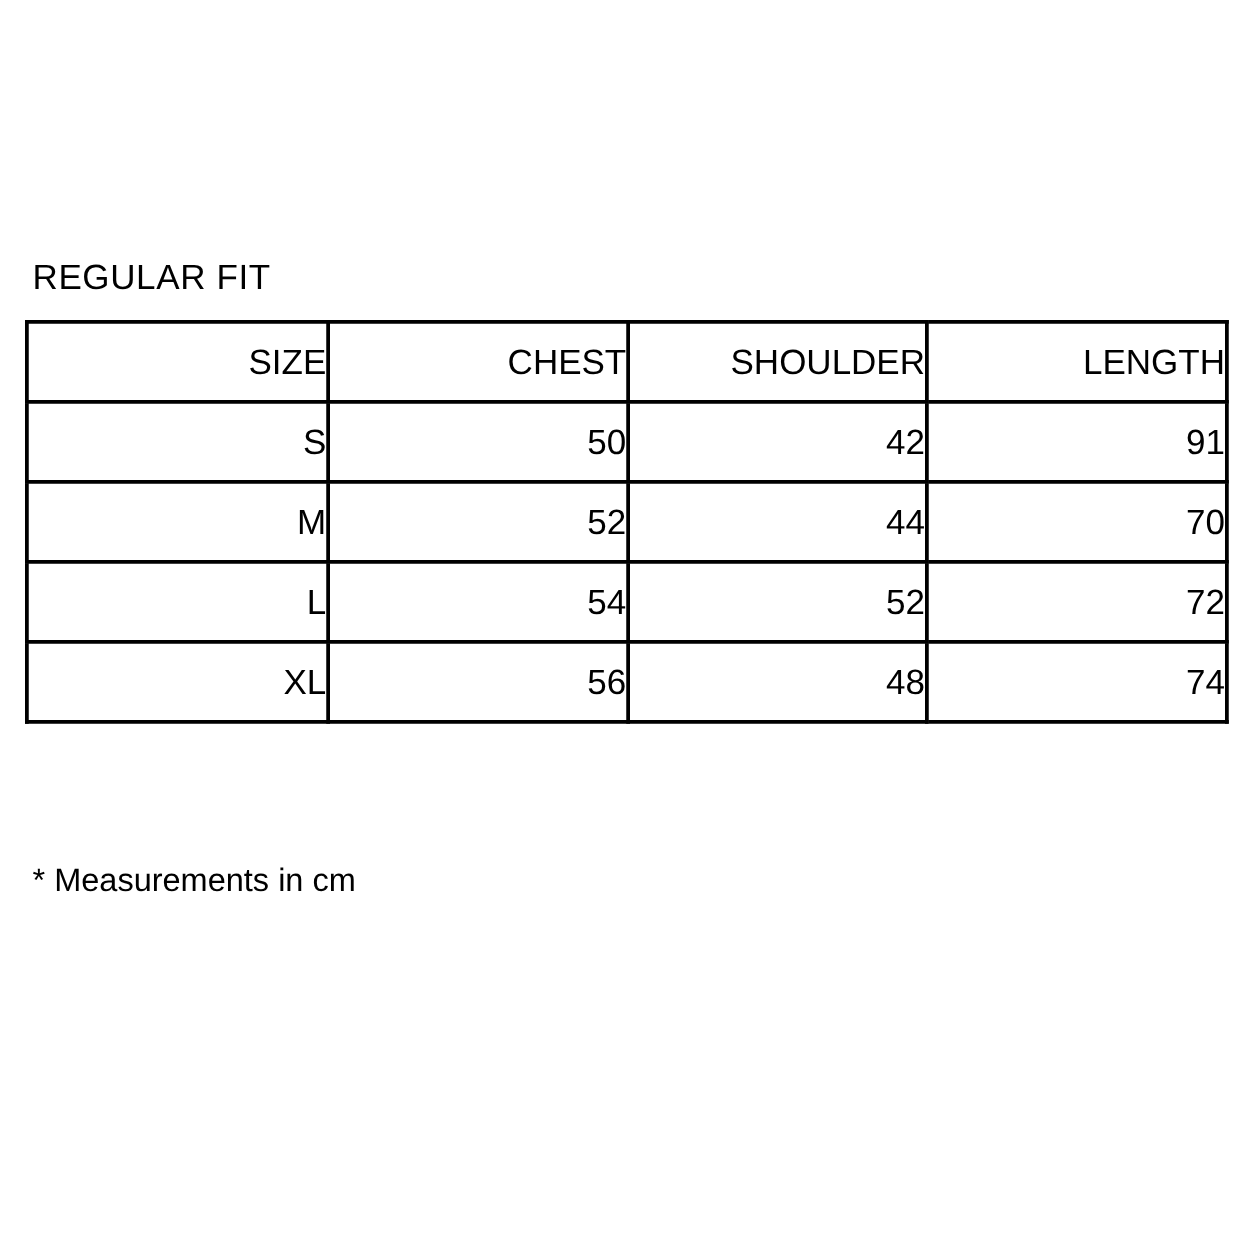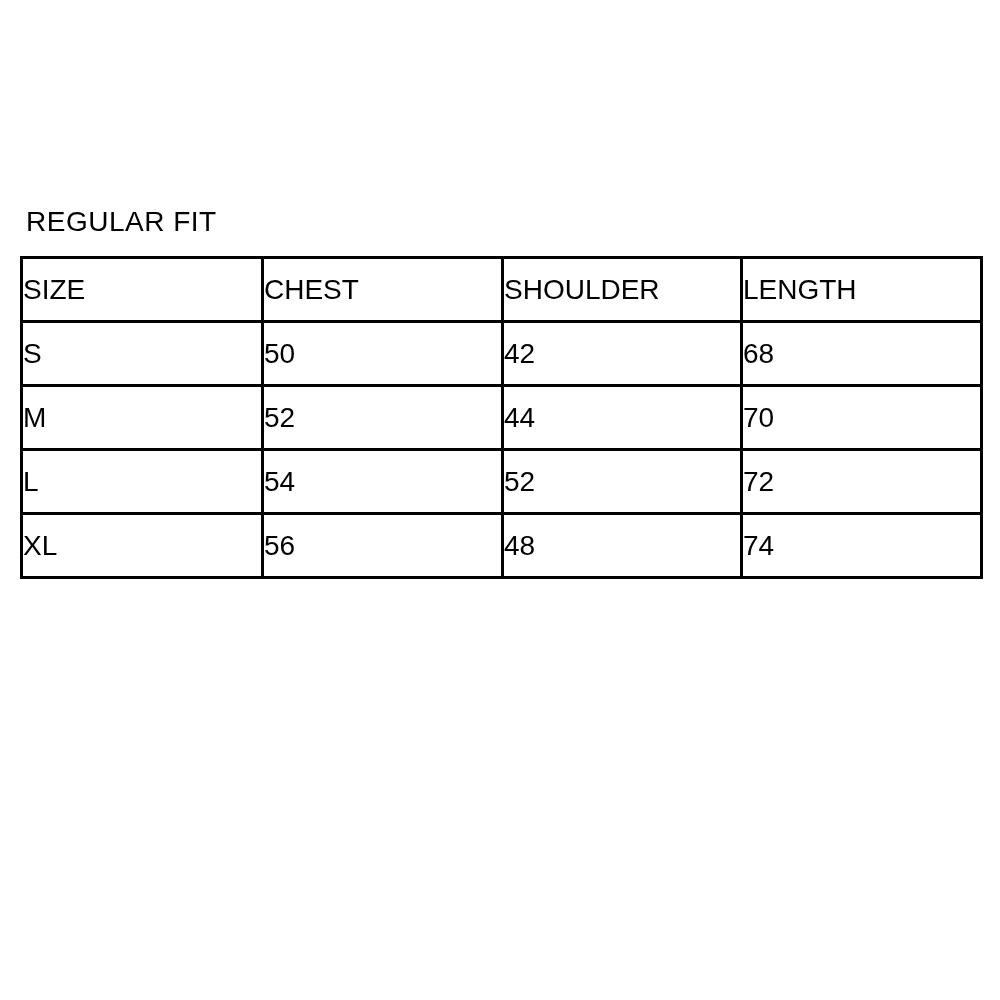--- a/index.html
+++ b/index.html
@@ -36,21 +36,21 @@
     position: absolute;
     left: 20px;
     top: 256px;
     width: 960px;
     border-collapse: collapse;
     table-layout: fixed;
   }
   table.size-table td,
   table.size-table th {
     border: 3px solid #000000;
-    text-align: left;
+    text-align: right;
     font-weight: normal;
     font-size: 28px;
     height: 61px;
     padding: 0;
     color: #000;
   }
   table.size-table col.c1 { width: 241px; }
   table.size-table col.c2 { width: 240px; }
   table.size-table col.c3 { width: 239px; }
   table.size-table col.c4 { width: 240px; }
@@ -88,21 +88,21 @@
         <th>CHEST</th>
         <th>SHOULDER</th>
         <th>LENGTH</th>
       </tr>
     </thead>
     <tbody>
       <tr>
         <td>S</td>
         <td>50</td>
         <td>42</td>
-        <td>68</td>
+        <td>91</td>
       </tr>
       <tr>
         <td>M</td>
         <td>52</td>
         <td>44</td>
         <td>70</td>
       </tr>
       <tr>
         <td>L</td>
         <td>54</td>
@@ -112,15 +112,16 @@
       <tr>
         <td>XL</td>
         <td>56</td>
         <td>48</td>
         <td>74</td>
       </tr>
     </tbody>
   </table>
 
   <div class="notes">
+    <div class="note">* Measurements in cm</div>
   </div>
 
 </div>
 
 </body></html>

